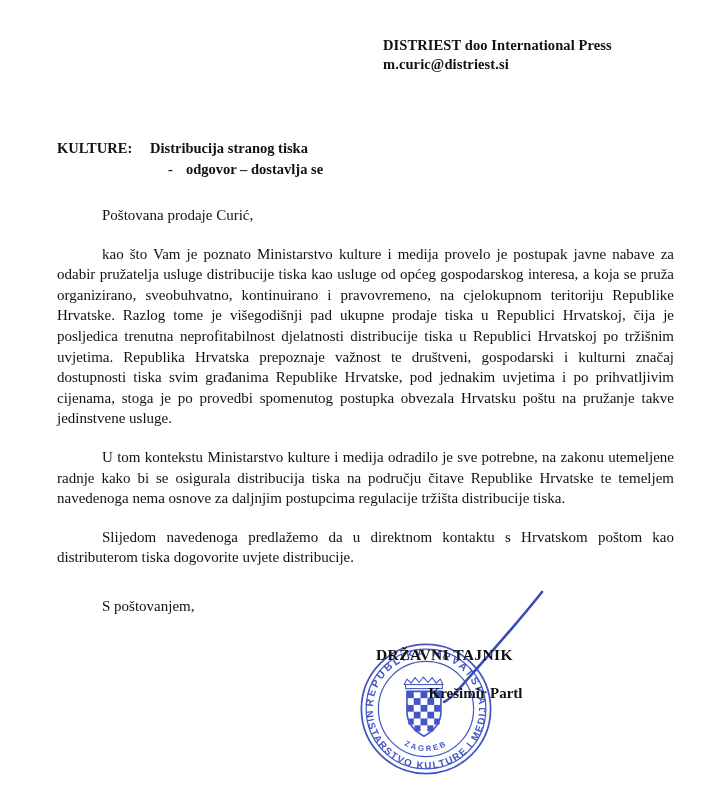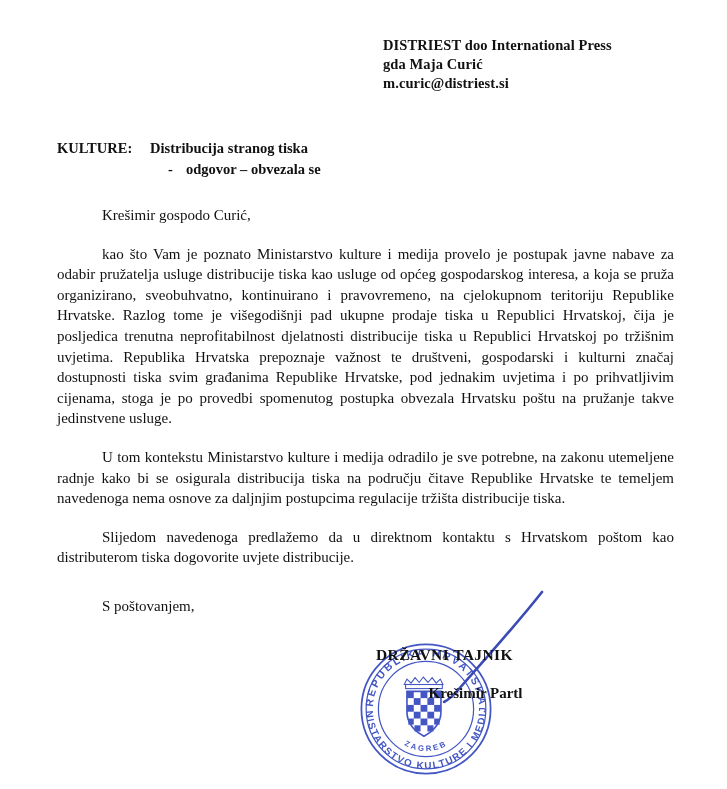--- a/index.html
+++ b/index.html
@@ -124,38 +124,37 @@
     text-align: center;
   }
 </style>
 </head>
 <body>
 
 <div class="page">
 
   <div class="recipient">
     <div>DISTRIEST doo International Press</div>
-    <div>gda Maja Curić</div>
     <div>m.curic@distriest.si</div>
   </div>
 
   <div class="subject">
     <div class="subject-row">
       <span class="subject-label">KULTURE:</span>
       <span>Distribucija stranog tiska</span>
     </div>
     <div class="subject-line2">
       <span class="subject-label"></span>
       <span class="subject-dash">-</span>
-      <span>odgovor – obvezala se</span>
+      <span>odgovor – dostavlja se</span>
     </div>
   </div>
 
   <div class="body-text">
-    <p class="salutation">Krešimir gospodo Curić,</p>
+    <p class="salutation">Poštovana prodaje Curić,</p>
     <p class="para">kao što Vam je poznato Ministarstvo kulture i medija provelo je postupak javne nabave za odabir pružatelja usluge distribucije tiska kao usluge od općeg gospodarskog interesa, a koja se pruža organizirano, sveobuhvatno, kontinuirano i pravovremeno, na cjelokupnom teritoriju Republike Hrvatske. Razlog tome je višegodišnji pad ukupne prodaje tiska u Republici Hrvatskoj, čija je posljedica trenutna neprofitabilnost djelatnosti distribucije tiska u Republici Hrvatskoj po tržišnim uvjetima. Republika Hrvatska prepoznaje važnost te društveni, gospodarski i kulturni značaj dostupnosti tiska svim građanima Republike Hrvatske, pod jednakim uvjetima i po prihvatljivim cijenama, stoga je po provedbi spomenutog postupka obvezala Hrvatsku poštu na pružanje takve jedinstvene usluge.</p>
     <p class="para">U tom kontekstu Ministarstvo kulture i medija odradilo je sve potrebne, na zakonu utemeljene radnje kako bi se osigurala distribucija tiska na području čitave Republike Hrvatske te temeljem navedenoga nema osnove za daljnjim postupcima regulacije tržišta distribucije tiska.</p>
     <p class="para">Slijedom navedenoga predlažemo da u direktnom kontaktu s Hrvatskom poštom kao distributerom tiska dogovorite uvjete distribucije.</p>
     <p class="closing">S poštovanjem,</p>
   </div>
 
   <div class="sig-area">
 
     <svg class="stamp" viewBox="0 0 200 200">
       <defs>

